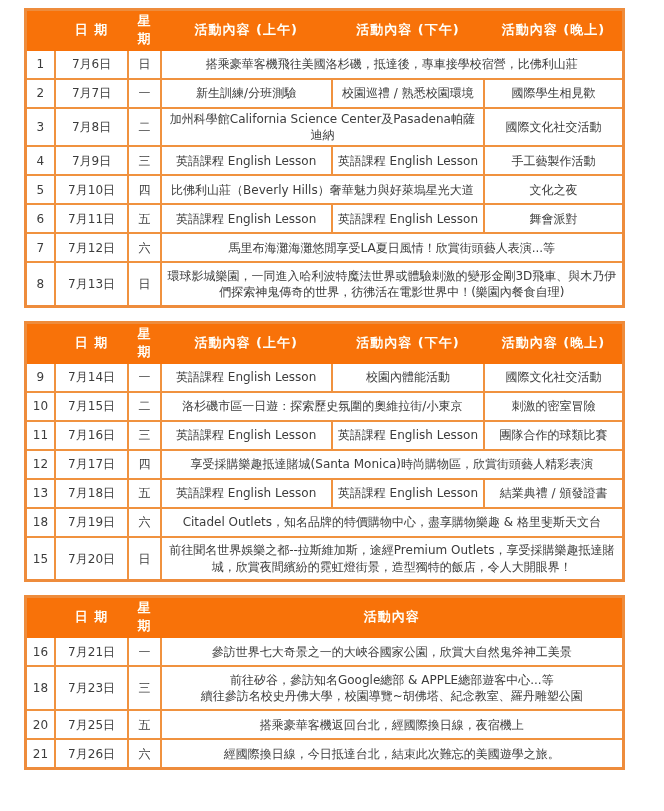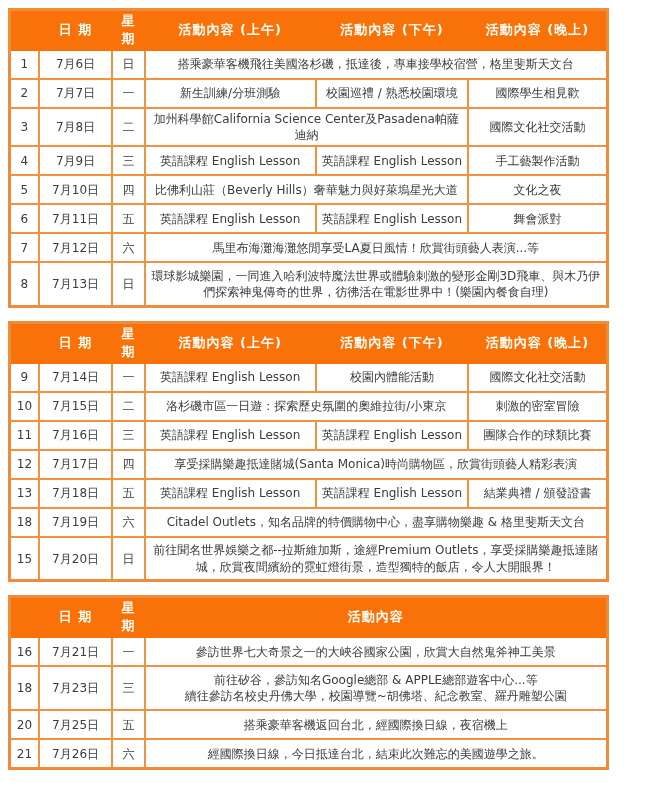--- a/index.html
+++ b/index.html
@@ -12,21 +12,21 @@
     width: 664px;
     box-sizing: border-box;
     padding: 8px 8px 6px 8px;
     background: #ffffff;
   }
   table.schedule {
     width: 601px;
     border-collapse: collapse;
     table-layout: fixed;
     border: 3px solid #ee8c3c;
-    margin: 0 0 13px 0;
+    margin: 0 0 13px 16px;
     background: #ffffff;
   }
   table.schedule:last-child { margin-bottom: 0; }
   table.schedule thead th {
     background: #f87209;
     color: #fffef8;
     font-size: 13px;
     font-weight: bold;
     height: 27px;
     border: 2px solid #f87209;
@@ -77,21 +77,21 @@
         <th>活動內容 (上午)</th>
         <th>活動內容 (下午)</th>
         <th>活動內容 (晚上)</th>
       </tr>
     </thead>
     <tbody>
         <tr>
           <td>1</td>
           <td>7月6日</td>
           <td>日</td>
-          <td colspan="3">搭乘豪華客機飛往美國洛杉磯，抵達後，專車接學校宿營，格里斐斯天文台</td>
+          <td colspan="3">搭乘豪華客機飛往美國洛杉磯，抵達後，專車接學校宿營，比佛利山莊</td>
         </tr>
         <tr>
           <td>2</td>
           <td>7月7日</td>
           <td>一</td>
           <td>新生訓練/分班測驗</td>
           <td>校園巡禮 / 熟悉校園環境</td>
           <td>國際學生相見歡</td>
         </tr>
         <tr>

